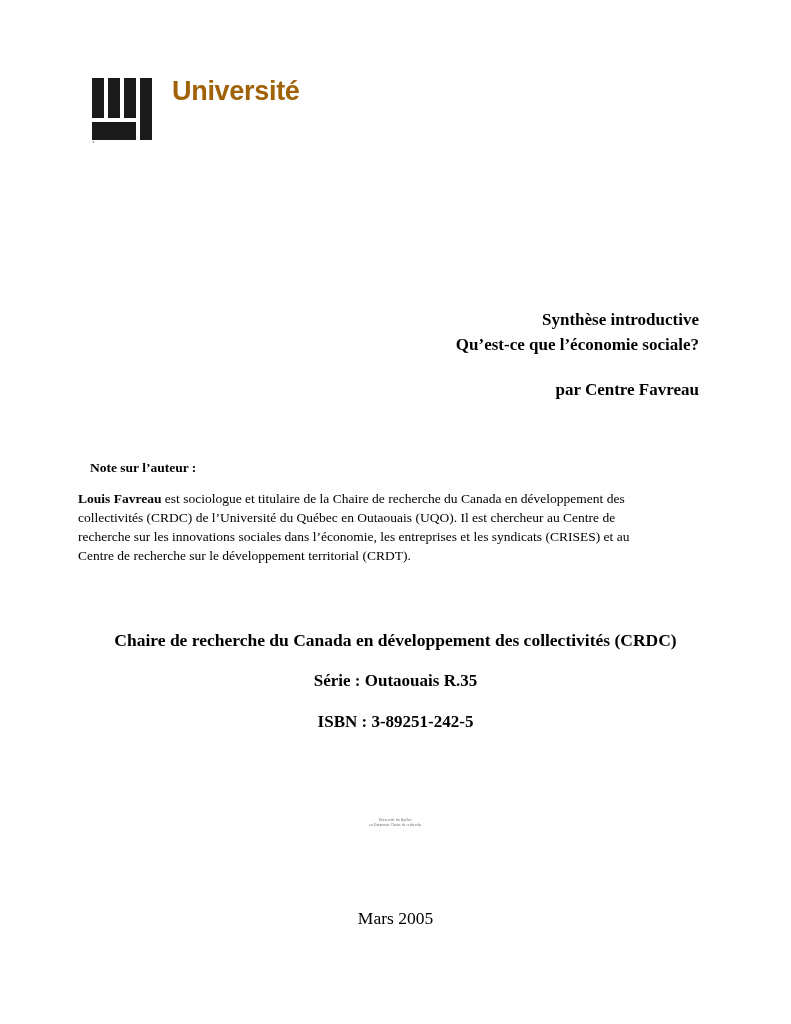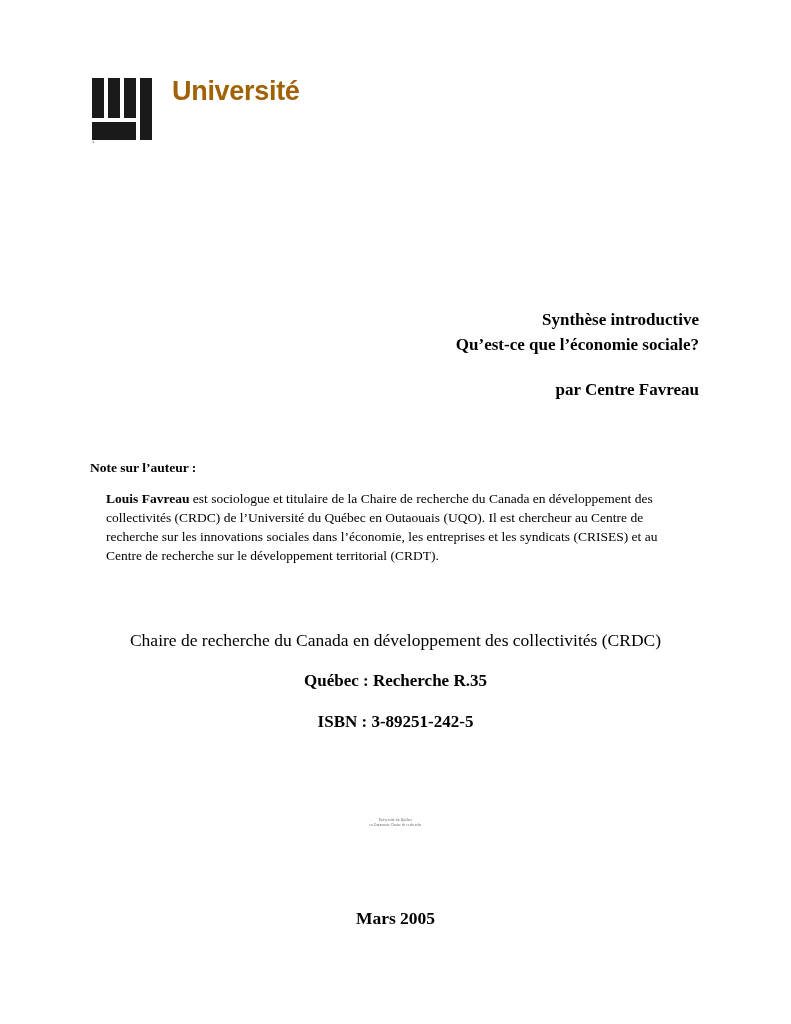--- a/index.html
+++ b/index.html
@@ -98,37 +98,37 @@
   .note-heading {
     position: absolute;
     left: 90px;
     top: 452px;
     font-weight: bold;
     font-size: 13.5px;
     margin-top: 8px;
   }
   .note-body {
     position: absolute;
-    left: 106px;
+    left: 78px;
     top: 489px;
     width: 590px;
     font-size: 13.5px;
     line-height: 1.42;
     text-align: left;
   }
   .note-body b { font-weight: bold; }
 
   
   .crdc-line {
     position: absolute;
     left: 0;
     right: 0;
     top: 630px;
     text-align: center;
-    font-weight: normal;
+    font-weight: bold;
     font-size: 17.5px;
   }
   .serie-line {
     position: absolute;
     left: 0;
     right: 0;
     top: 671px;
     text-align: center;
     font-weight: bold;
     font-size: 17px;
@@ -156,21 +156,21 @@
     letter-spacing: 0.2px;
   }
 
   
   .date-line {
     position: absolute;
     left: 0;
     right: 0;
     top: 908px;
     text-align: center;
-    font-weight: bold;
+    font-weight: normal;
     font-size: 17.5px;
   }
 </style>
 </head>
 <body>
 
 <div class="page">
 
   <div class="logo-block">
     <div class="logo-mark">
@@ -192,21 +192,21 @@
     <div>Qu’est-ce que l’économie sociale?</div>
   </div>
 
   <div class="author-line">par Centre Favreau</div>
 
   <div class="note-heading">Note sur l’auteur :</div>
 
   <div class="note-body"><b>Louis Favreau</b><span> est sociologue et titulaire de la Chaire de recherche du Canada en développement des collectivités (CRDC) de l’Université du Québec en Outaouais (UQO). Il est chercheur au Centre de recherche sur les innovations sociales dans l’économie, les entreprises et les syndicats (CRISES) et au Centre de recherche sur le développement territorial (CRDT).</span></div>
 
   <div class="crdc-line">Chaire de recherche du Canada en développement des collectivités (CRDC)</div>
-  <div class="serie-line">Québec :  Recherche R.35</div>
+  <div class="serie-line">Série :  Outaouais R.35</div>
   <div class="isbn-line">ISBN : 3-89251-242-5</div>
 
   <div class="tiny-block">
     <div>Université du Québec</div>
     <div>en Outaouais  Chaire de recherche</div>
   </div>
 
   <div class="date-line">Mars 2005</div>
 
 </div>

